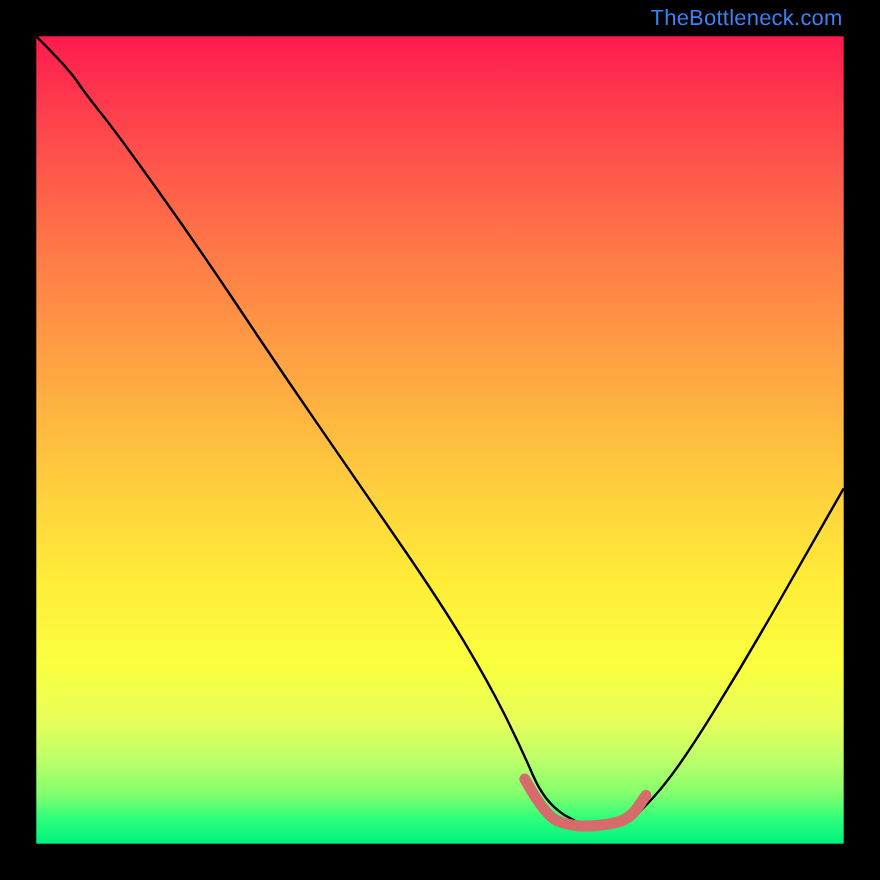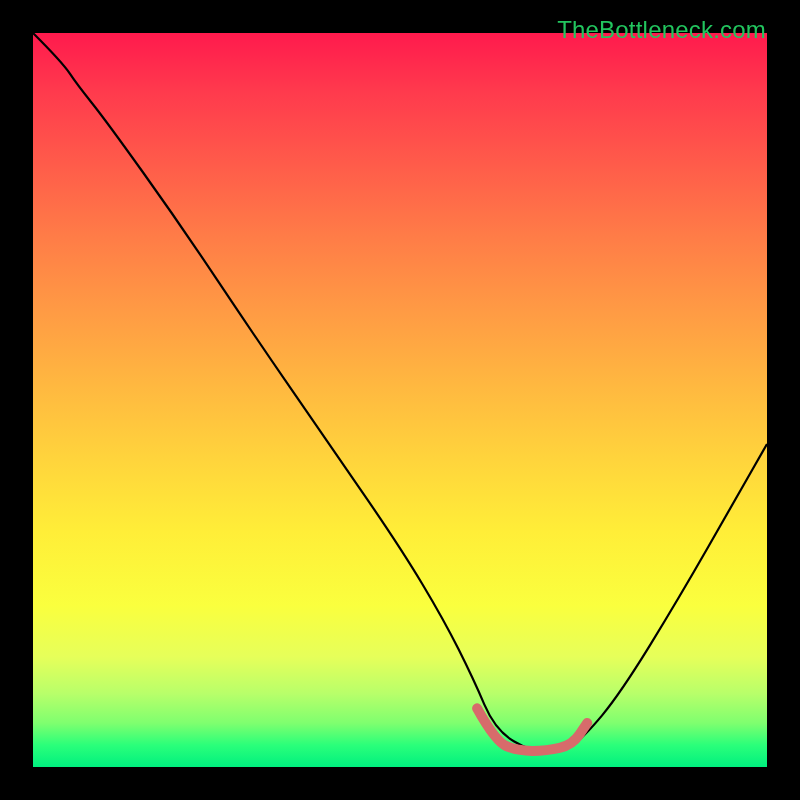--- a/index.html
+++ b/index.html
@@ -35,24 +35,24 @@
       #ffee38 68%,
       #faff3e 78%,
       #e6ff5a 85%,
       #b8ff6a 90%,
       #7fff6f 94%,
       #2bff7a 97%,
       #00f07f 100%);
   }
   .watermark {
     position: absolute;
-    top: 16px;
+    top: 6px;
     right: 34px;
-    color: #22c55e;
-    font-size: 24px;
+    color: #3b82f6;
+    font-size: 20px;
     font-weight: 400;
     letter-spacing: 0.2px;
   }
   svg.curve {
     position: absolute;
     left: 33px;
     top: 33px;
     width: 734px;
     height: 734px;
     overflow: visible;

